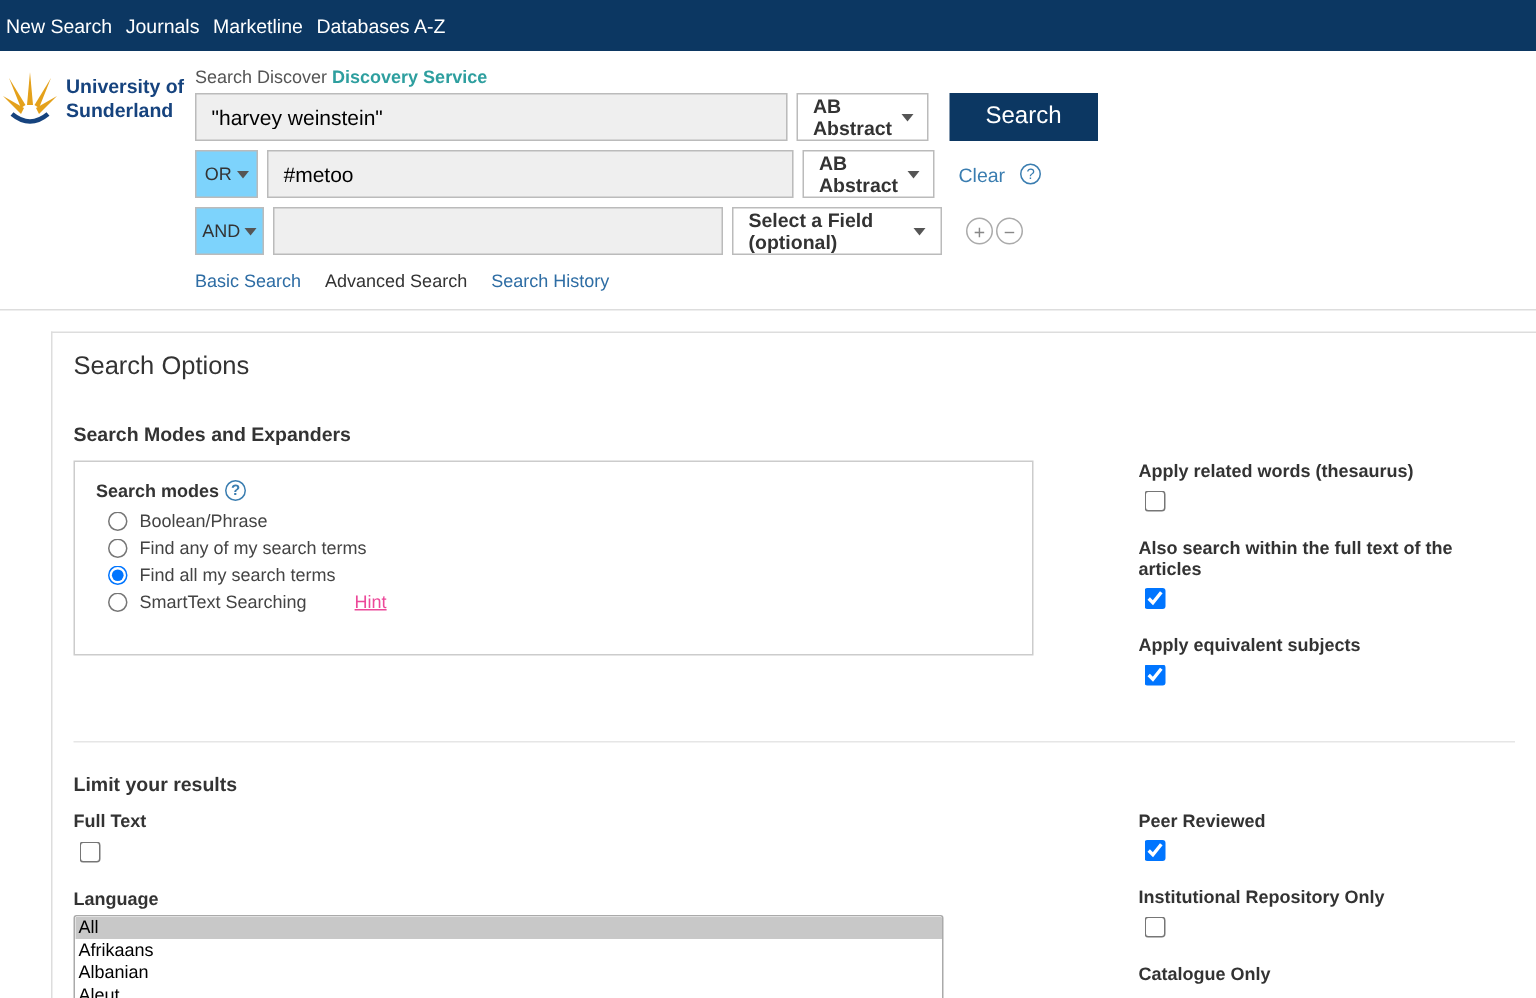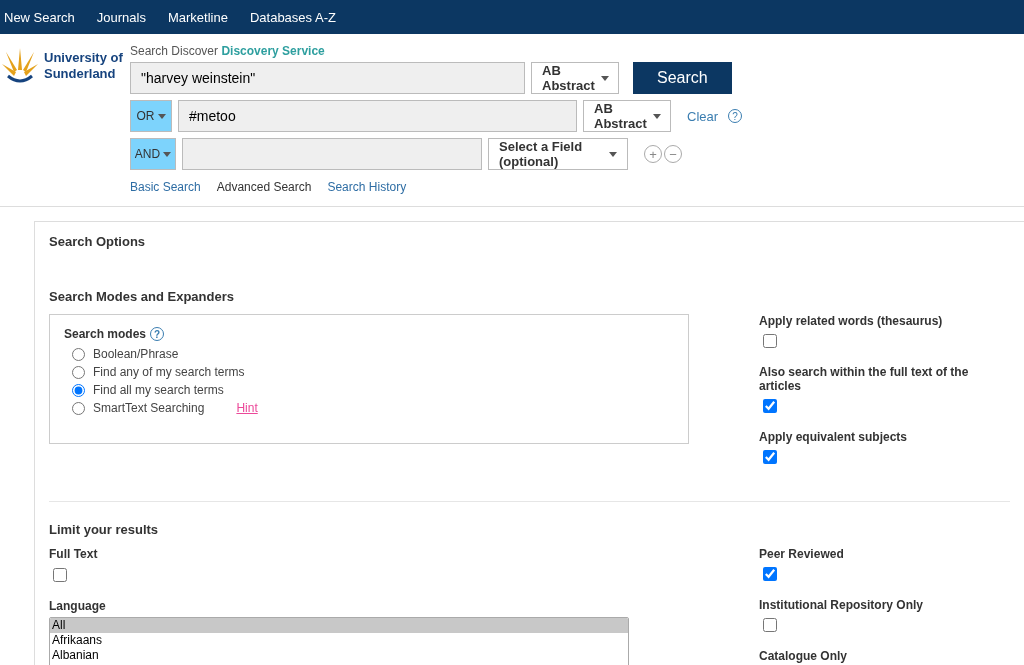--- a/index.html
+++ b/index.html
@@ -6,21 +6,21 @@
   body { margin: 0; font-family: Arial, Helvetica, sans-serif; font-size: 12px; color: #333; background: #fff; }
   a { color: #2e6da4; text-decoration: none; cursor: pointer; }
 
   .topbar {
     background: #0c3762;
     color: #fff;
     height: 34px;
     display: flex;
     align-items: center;
     padding: 0 4px;
-    gap: 22px;
+    gap: 9px;
     font-size: 13px;
   }
   .topbar a { color: #fff; }
 
   .header-area {
     display: flex;
     align-items: flex-start;
     padding: 8px 0 4px 0;
   }
   .logo-block {
@@ -66,21 +66,21 @@
 
   .search-input {
     border: 1px solid #bbb;
     background: #efefef;
     height: 32px;
     padding: 0 10px;
     font-size: 14px;
     width: 395px;
   }
   .search-input.row1 { width: 395px; }
-  .search-input.row2 { width: 399px; }
+  .search-input.row2 { width: 351px; }
   .search-input.row3 { width: 300px; }
 
   .field-select {
     border: 1px solid #bbb;
     background: #fff;
     height: 32px;
     padding: 0 10px;
     font-size: 13px;
     font-weight: bold;
     display: flex;
@@ -136,21 +136,21 @@
 
   .divider { border-bottom: 1px solid #ddd; margin-top: 8px; width:100%; }
 
   .options-panel {
     margin: 14px 0 0 34px;
     border: 1px solid #ddd;
     border-right: none;
     border-bottom: none;
     padding: 12px 14px 0 14px;
   }
-  .panel-title { font-weight: bold; font-size: 13px; color: #333; margin-bottom: 40px; }
+  .panel-title { font-weight: normal; font-size: 17px; color: #333; margin-bottom: 28px; }
 
   .section-title { font-weight: bold; font-size: 13px; color: #333; margin-bottom: 10px; }
   .section { border-bottom: 1px solid #e6e6e6; padding-bottom: 20px; margin-bottom: 20px; }
 
   .two-col { display: flex; gap: 60px; }
   .col-left { flex: 0 0 640px; }
   .col-right { flex: 1; padding-left: 10px; }
 
   .fieldset-box {
     border: 1px solid #ccc;

